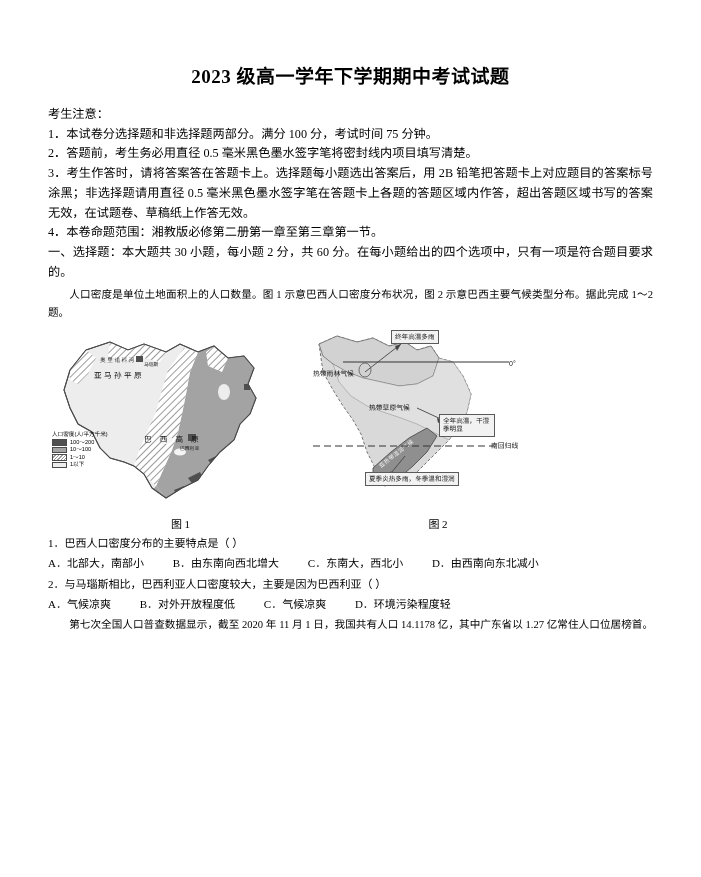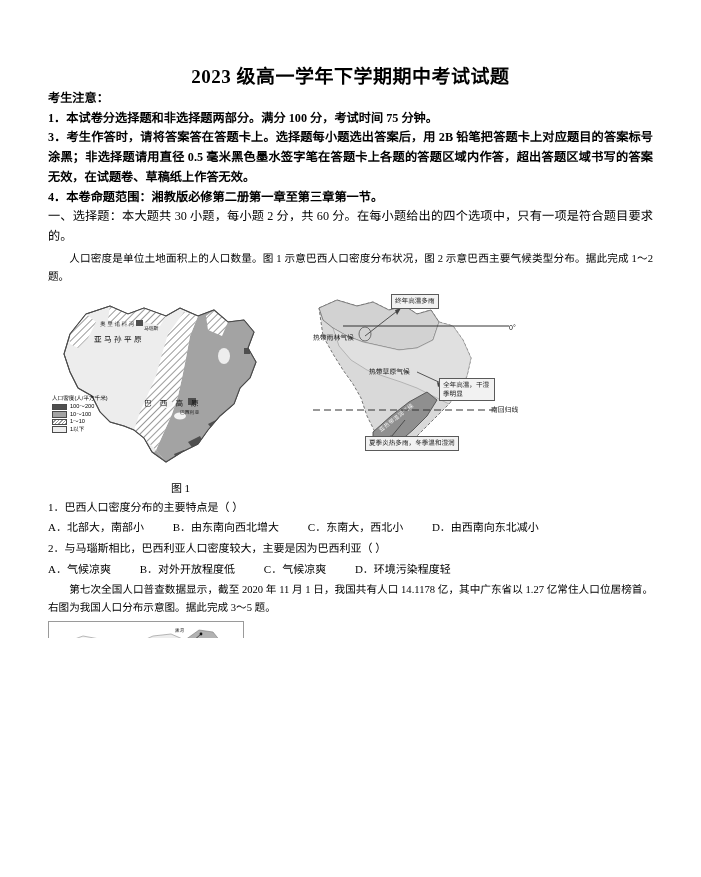--- a/index.html
+++ b/index.html
@@ -36,22 +36,23 @@
     text-align: center;
     font-size: 15px;
     font-weight: bold;
     letter-spacing: 4px;
     margin: 0;
     padding-top: 16px;
   }
 
   
   .notice {
+    margin-top: 16px;
     font-size: 12.2px;
-    font-weight: bold;
+    font-weight: normal;
     line-height: 1.62;
   }
   .notice-head { margin: 0; }
   .notice-item { margin: 0; text-align: justify; }
 
   .section-head {
     font-size: 12.2px;
     font-weight: normal;
     line-height: 1.62;
     margin: 0;
@@ -241,20 +242,21 @@
 </head>
 <body>
 
 <div class="page">
 
   <h1 class="doc-title">2023 级高一学年下学期期中考试试题</h1>
 
   <div class="notice">
     <p class="notice-head">考生注意：</p>
     <p class="notice-item">1．本试卷分选择题和非选择题两部分。满分 100 分，考试时间 75 分钟。</p>
+    <p class="notice-item">2．答题前，考生务必用直径 0.5 毫米黑色墨水签字笔将密封线内项目填写清楚。</p>
     <p class="notice-item">3．考生作答时，请将答案答在答题卡上。选择题每小题选出答案后，用 2B 铅笔把答题卡上对应题目的答案标号涂黑；非选择题请用直径 0.5 毫米黑色墨水签字笔在答题卡上各题的答题区域内作答，超出答题区域书写的答案无效，在试题卷、草稿纸上作答无效。</p>
     <p class="notice-item">4．本卷命题范围：湘教版必修第二册第一章至第三章第一节。</p>
   </div>
 
   <p class="section-head">一、选择题：本大题共 30 小题，每小题 2 分，共 60 分。在每小题给出的四个选项中，只有一项是符合题目要求的。</p>
 
   <p class="intro-para">人口密度是单位土地面积上的人口数量。图 1 示意巴西人口密度分布状况，图 2 示意巴西主要气候类型分布。据此完成 1～2 题。</p>
 
   <div class="fig-row">
 
@@ -382,20 +384,21 @@
 
         <div class="callout cl-top">终年高温多雨</div>
         <div class="callout cl-mid">全年高温，干湿季明显</div>
         <div class="callout cl-bot">夏季炎热多雨，冬季温和湿润</div>
 
         <div class="map-label lb-rainforest">热带雨林气候</div>
         <div class="map-label lb-savanna">热带草原气候</div>
         <div class="map-label lb-equator">0°</div>
         <div class="map-label lb-tropic">南回归线</div>
       </div>
+      <div class="fig-caption">图 2</div>
     </div>
   </div>
 
   <p class="q-stem">1．巴西人口密度分布的主要特点是（     ）</p>
   <p class="q-options">
     <span class="opt opt-gap-a">A．北部大，南部小</span>
     <span class="opt opt-gap-b">B．由东南向西北增大</span>
     <span class="opt opt-gap-c">C．东南大，西北小</span>
     <span class="opt">D．由西南向东北减小</span>
   </p>

